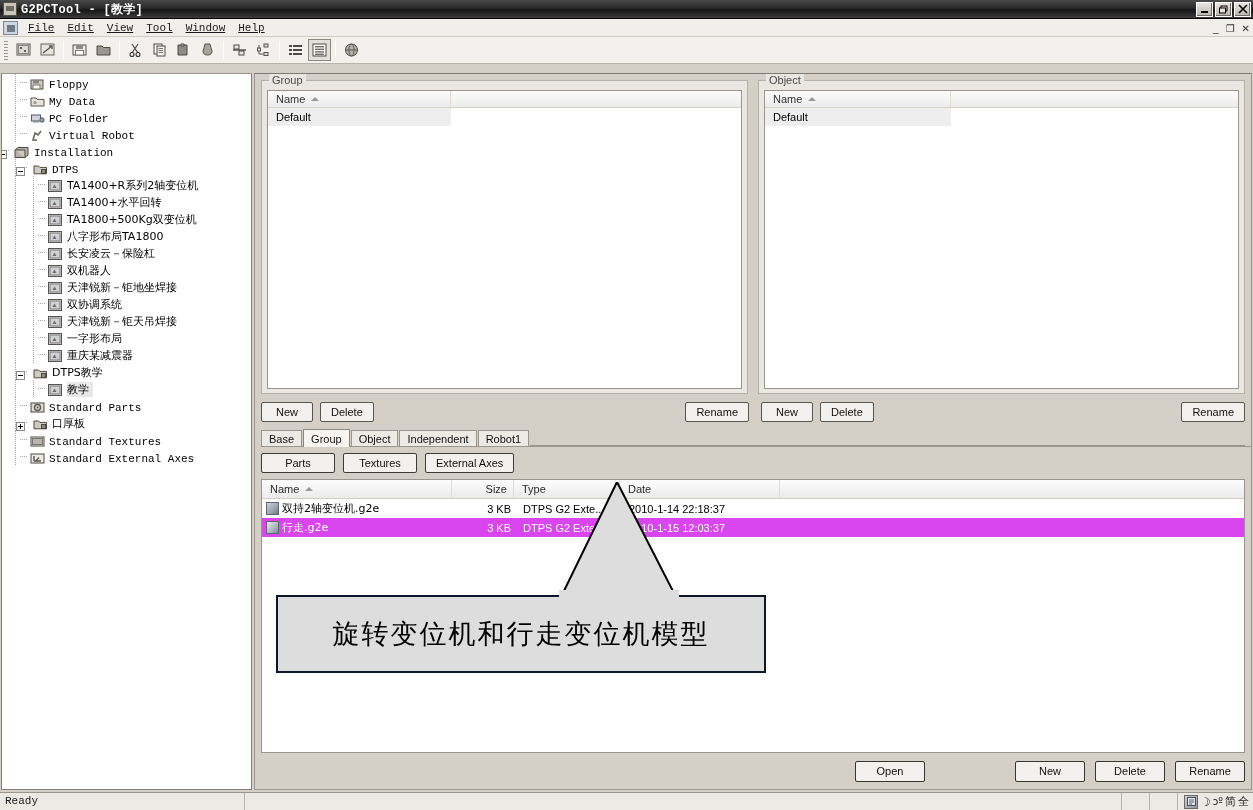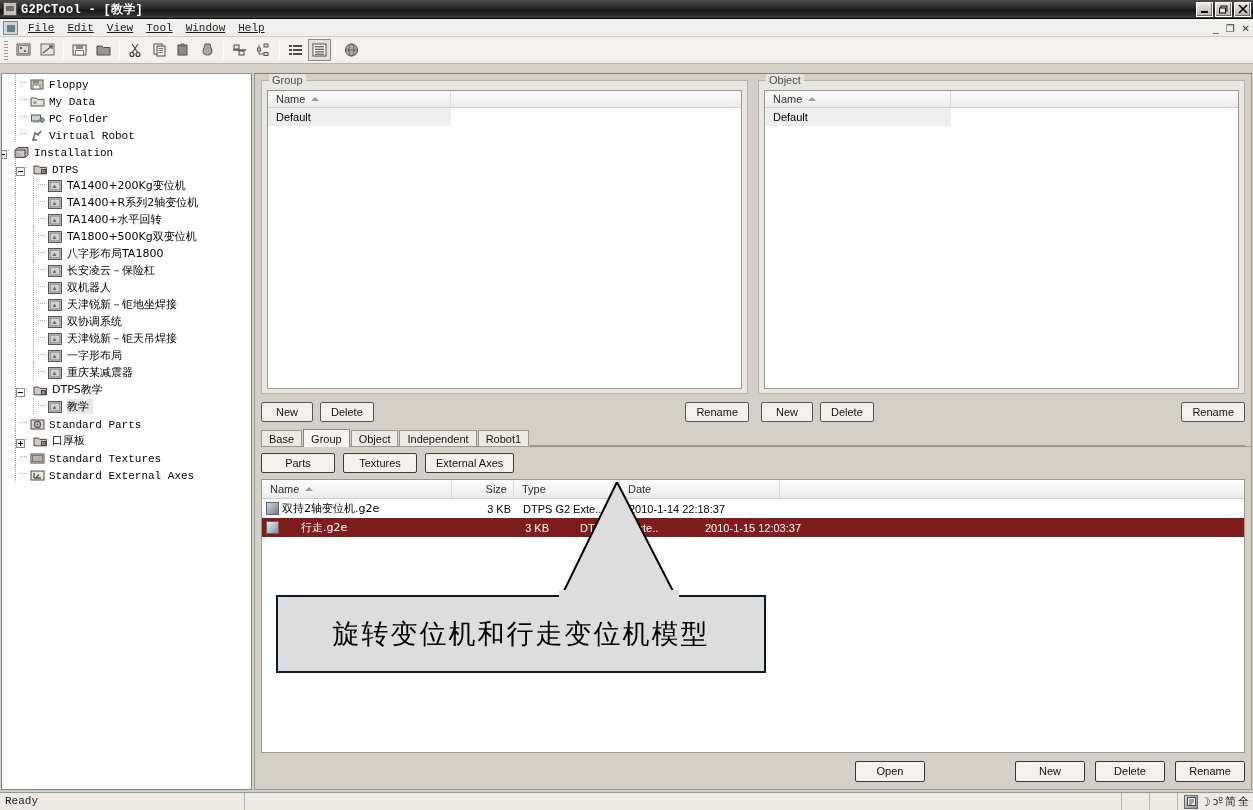--- a/index.html
+++ b/index.html
@@ -302,21 +302,21 @@
     position: relative;
     overflow: hidden;
   }
   #fl-head {
     display: flex; height: 19px;
     background: linear-gradient(to bottom,#fdfdfd,#ebebeb);
     border-bottom: 1px solid #d2cec6;
     font-size: 11px; color: #2b2b2b;
   }
   .fl-row { display: flex; height: 19px; align-items: center; font-size: 11px; cursor: default; }
-  .fl-row.selected { background: #7f1d1d; color: #fff; gap: 19px; }
+  .fl-row.selected { background: #d946ef; color: #fff; }
   .fl-cell { padding-left: 6px; white-space: nowrap; overflow: hidden; }
   .fl-icon {
     width: 13px; height: 13px; margin: 0 3px 0 4px; flex: 0 0 auto;
     background: linear-gradient(135deg,#cfd4da 0%,#9aa2ab 60%,#717a84 100%);
     border: 1px solid #5e666f;
   }
   .fl-row.selected .fl-icon {
     background: linear-gradient(135deg,#e8ecf0 0%,#aeb6bf 60%,#808891 100%);
   }
 
@@ -624,35 +624,20 @@
           </div>
           <span class="expander" style="margin-left: -13px;"></span>
           <span style="width: 4px; flex: 0 0 auto;"></span>
           <span class="tree-icon">
             <svg width="15" height="13" viewBox="0 0 15 13">
               <path d="M1 3 H5.5 L6.8 4.4 H13.5 V10.8 H1 Z" fill="#cfcbc3" stroke="#4d4942"></path>
               <rect x="8.5" y="6.5" width="4" height="4" fill="#8d8a83" stroke="#4d4942"></rect>
             </svg>
           </span>
           <span class="tree-label">DTPS</span>
-        </div>
-        <div class="tree-row cjk">
-          <div style="width: 45px; height: 17px; flex: 0 0 auto; position: relative;">
-            <div style="position:absolute;left:13px;top:0;width:1px;height:17px;background:repeating-linear-gradient(to bottom,#a8a8a8 0 1px,transparent 1px 2px);"></div>
-            <div style="position:absolute;left:31px;top:0;width:1px;height:17px;background:repeating-linear-gradient(to bottom,#a8a8a8 0 1px,transparent 1px 2px);"></div>
-            <div style="position:absolute;left:36px;top:8px;width:8px;height:1px;background:repeating-linear-gradient(to right,#a8a8a8 0 1px,transparent 1px 2px);"></div>
-          </div>
-          <span class="tree-icon">
-            <svg width="14" height="12" viewBox="0 0 14 12">
-              <rect x="0.5" y="0.5" width="13" height="11" fill="#e9e7e2" stroke="#555"></rect>
-              <rect x="2" y="2" width="10" height="8" fill="#cfd3d8" stroke="#7b7770"></rect>
-              <path d="M4.5 8 L6.5 4.5 L8.5 8 Z" fill="#6f6b65"></path>
-            </svg>
-          </span>
-          <span class="tree-label">TA1400+200Kg变位机</span>
         </div>
         <div class="tree-row cjk">
           <div style="width: 45px; height: 17px; flex: 0 0 auto; position: relative;">
             <div style="position:absolute;left:13px;top:0;width:1px;height:17px;background:repeating-linear-gradient(to bottom,#a8a8a8 0 1px,transparent 1px 2px);"></div>
             <div style="position:absolute;left:31px;top:0;width:1px;height:17px;background:repeating-linear-gradient(to bottom,#a8a8a8 0 1px,transparent 1px 2px);"></div>
             <div style="position:absolute;left:36px;top:8px;width:8px;height:1px;background:repeating-linear-gradient(to right,#a8a8a8 0 1px,transparent 1px 2px);"></div>
           </div>
           <span class="tree-icon">
             <svg width="14" height="12" viewBox="0 0 14 12">
               <rect x="0.5" y="0.5" width="13" height="11" fill="#e9e7e2" stroke="#555"></rect>

